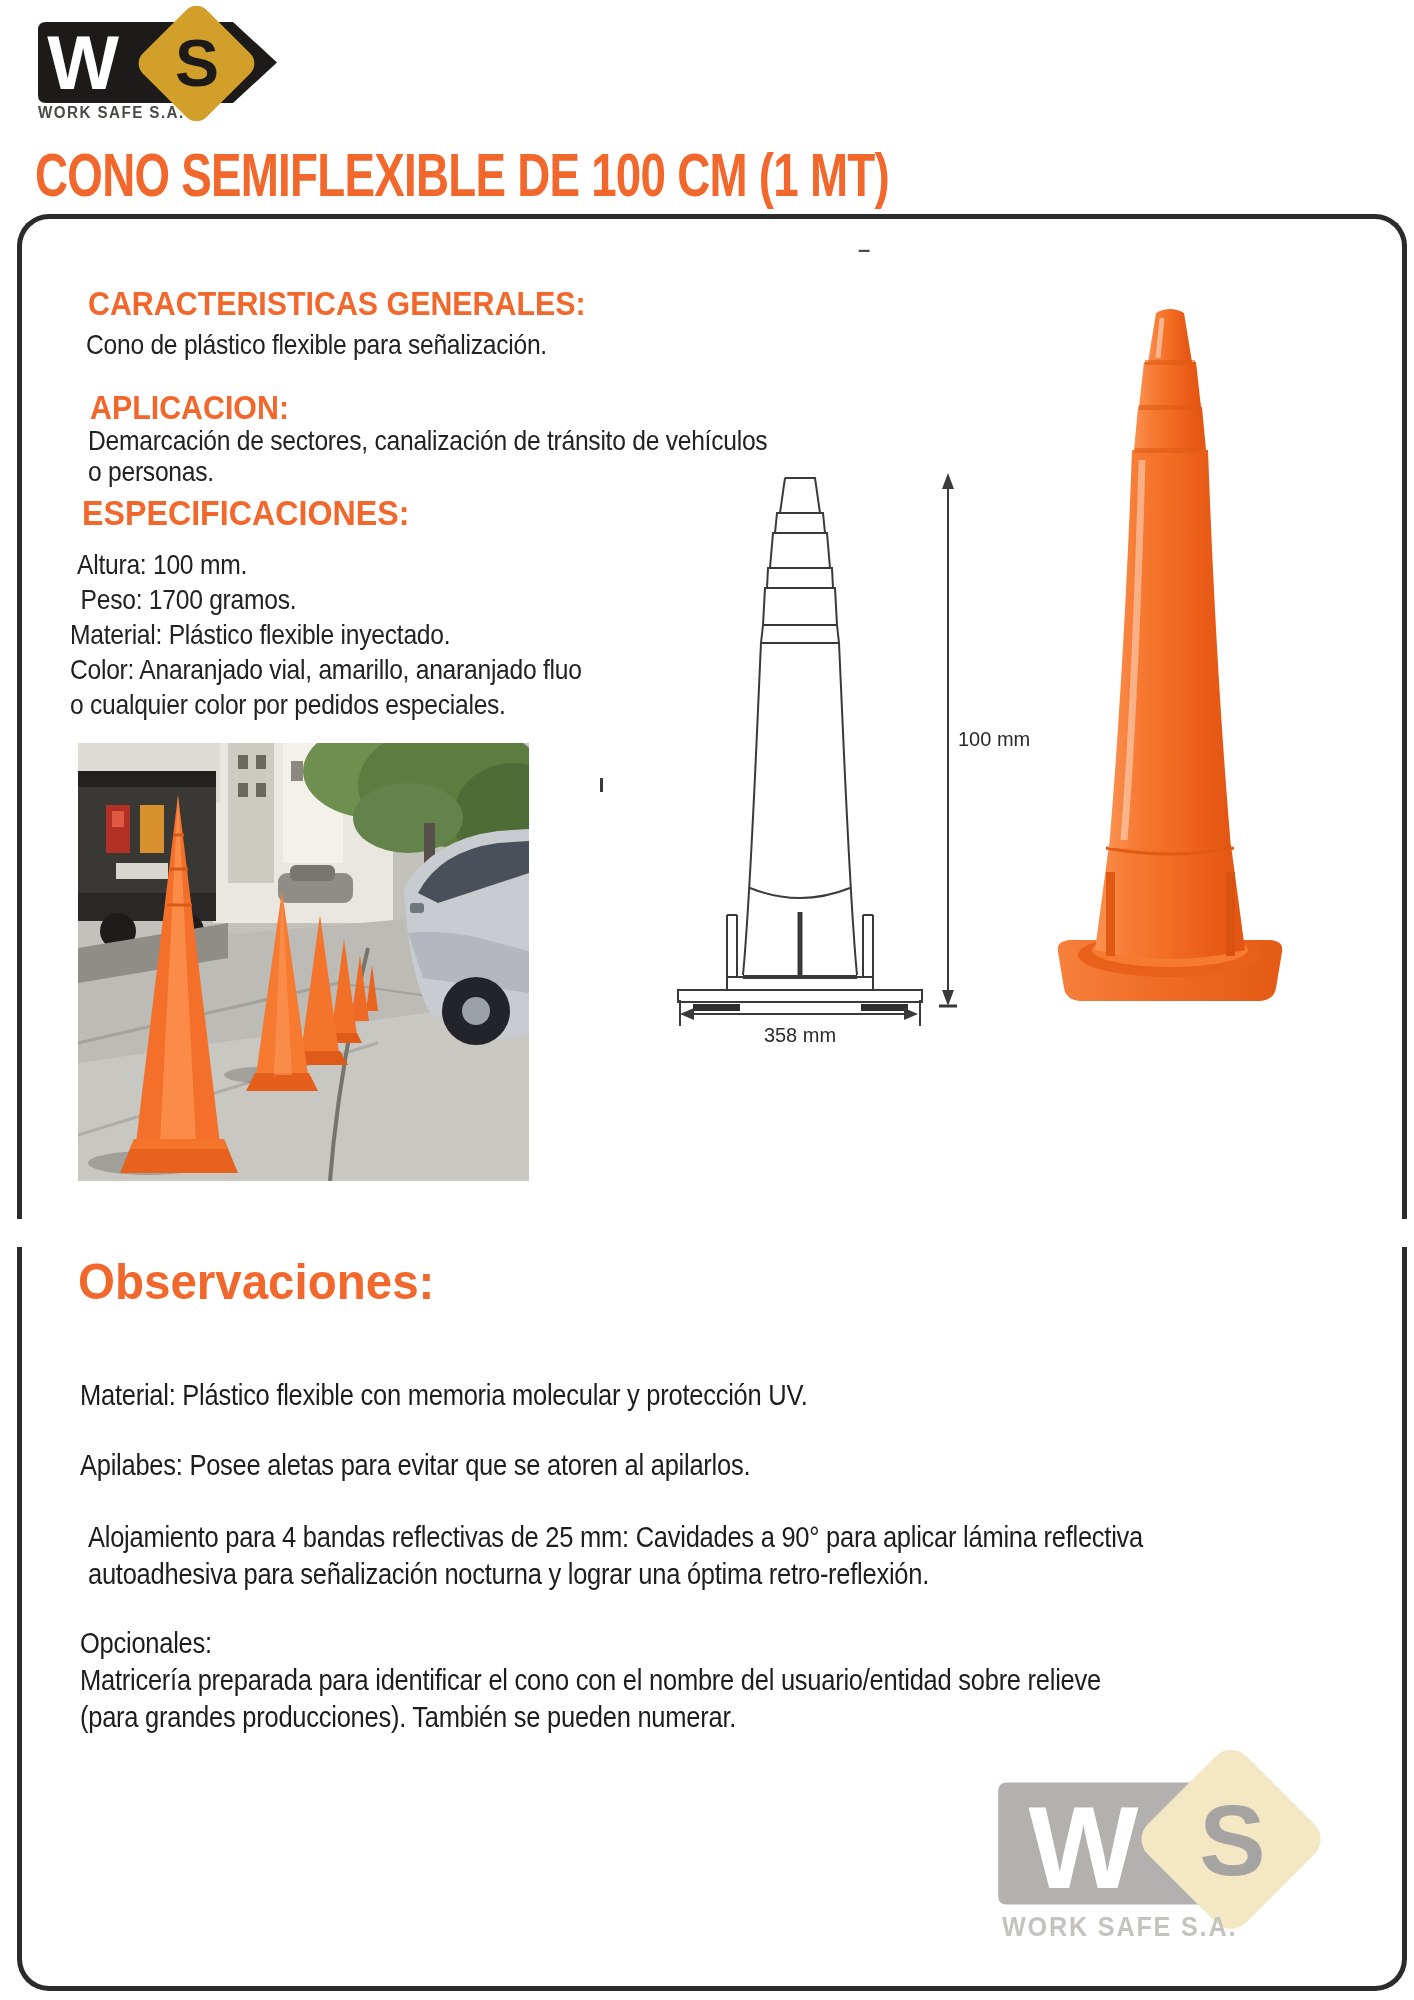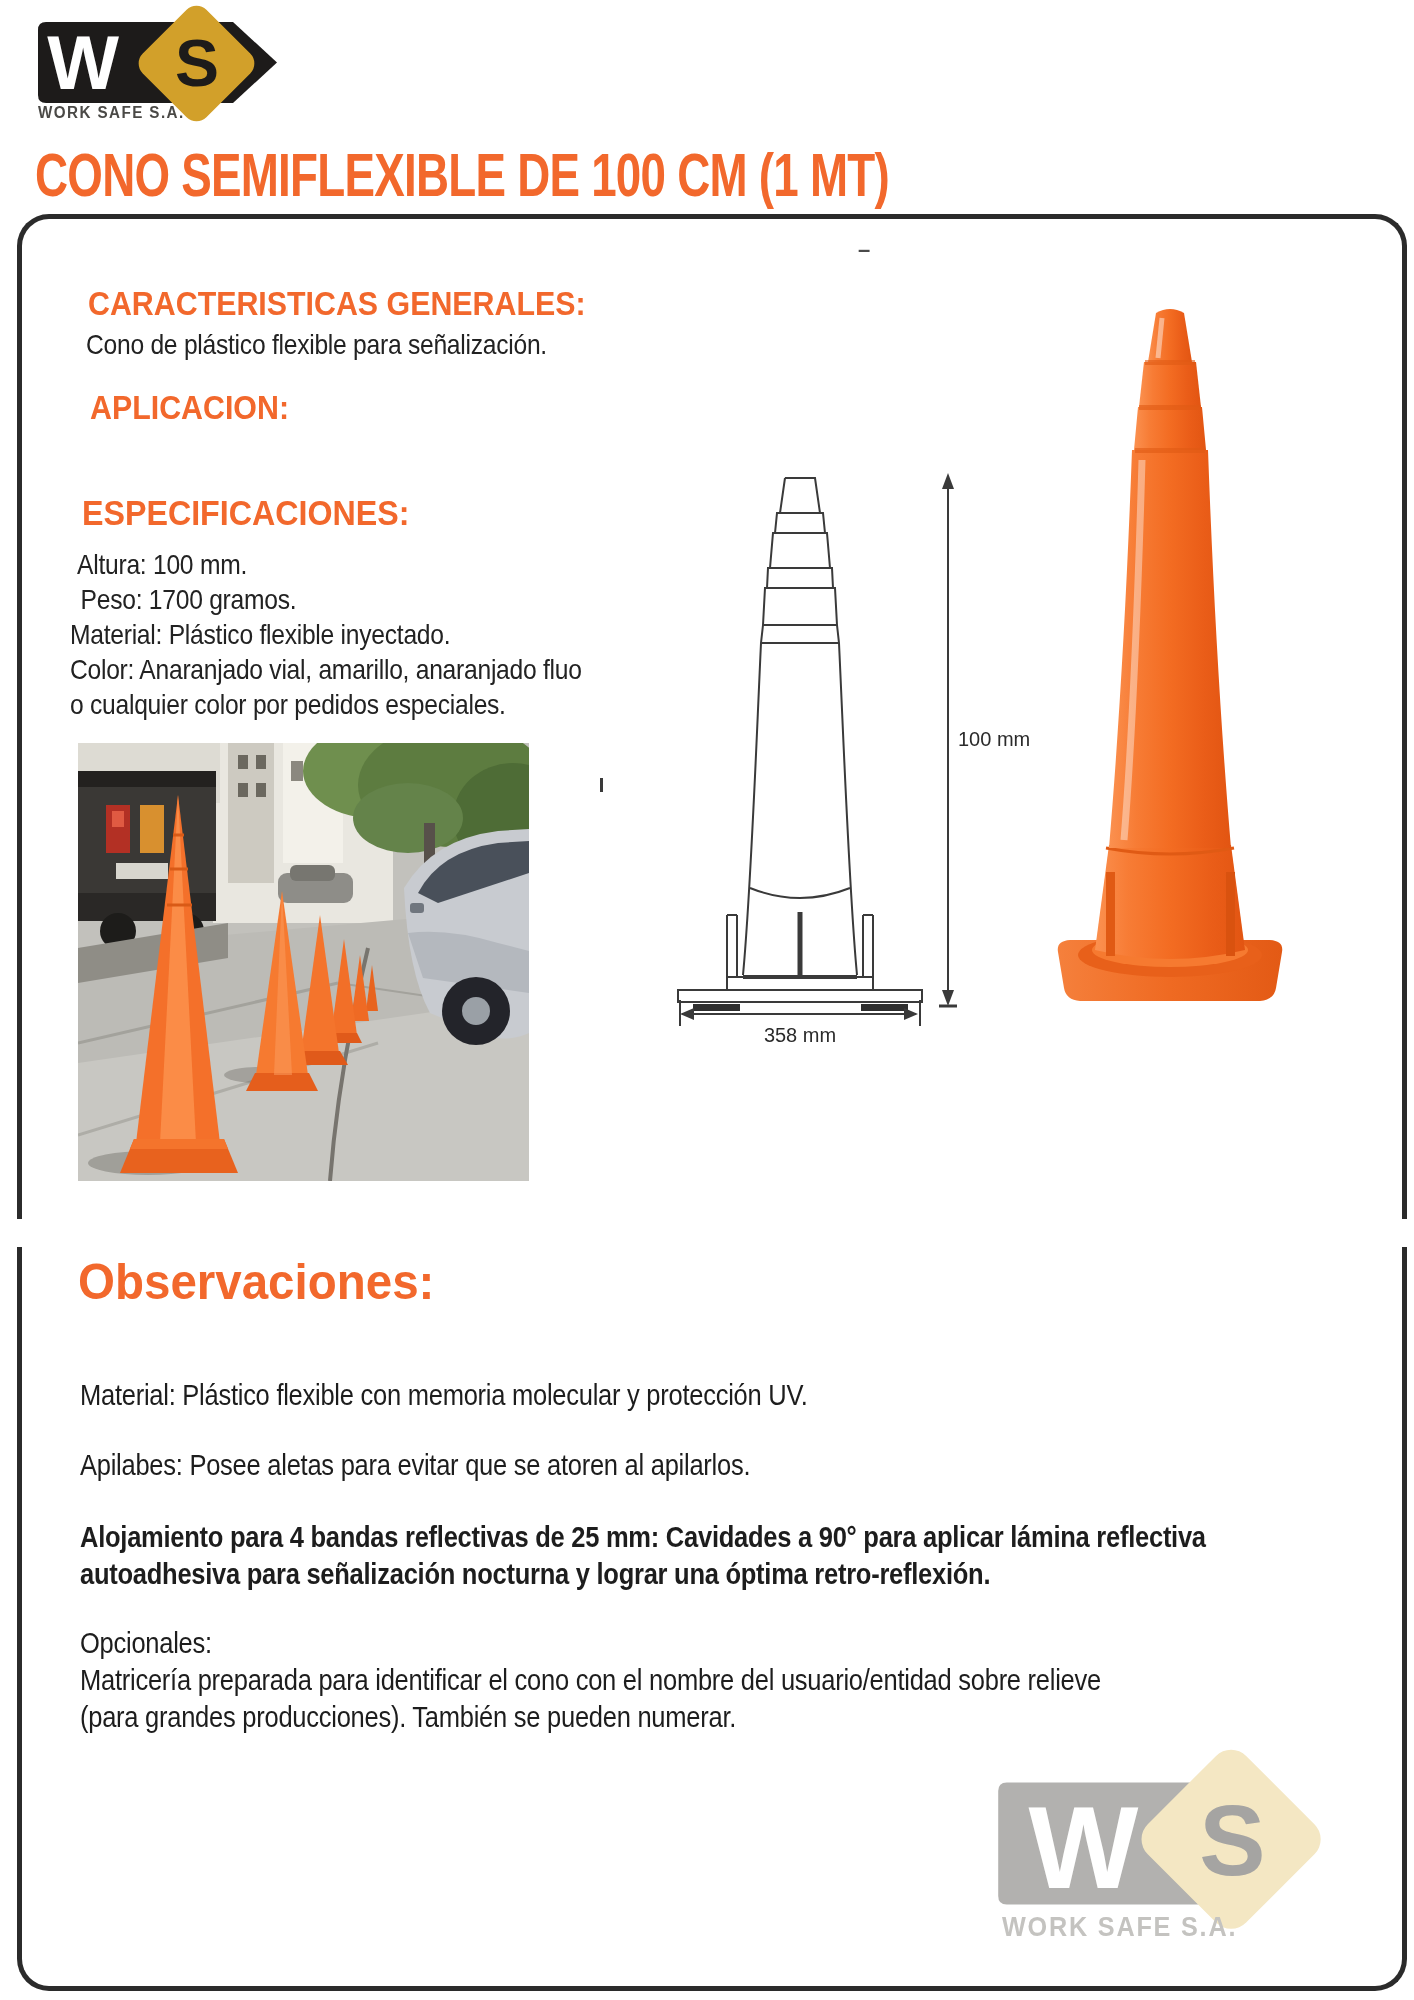--- a/index.html
+++ b/index.html
@@ -55,20 +55,24 @@
   <h1 class="abs title" style="margin:0;">CONO SEMIFLEXIBLE DE 100 CM (1 MT)</h1>
 
   <section class="panel panel-top">
 
     <div class="abs stray" style="left:836px;top:18px;">–</div>
 
     <h2 class="abs h-orange h1a cx92" style="left:66px;top:66px;margin:0;">CARACTERISTICAS GENERALES:</h2>
     <p class="abs body-txt cx" style="left:64px;top:110px;margin:0;">Cono de plástico flexible para señalización.</p>
 
     <h2 class="abs h-orange h1a cx92" style="left:68px;top:170px;margin:0;">APLICACION:</h2>
+    <div class="abs" style="left:66px;top:206px;">
+      <div class="body-txt cx" style="line-height:31px;">Demarcación de sectores, canalización de tránsito de vehículos</div>
+      <div class="body-txt cx" style="line-height:31px;">o personas.</div>
+    </div>
 
     <h2 class="abs h-orange h1c cx92" style="left:60px;top:274px;margin:0;">ESPECIFICACIONES:</h2>
     <div class="abs" style="left:48px;top:328px;">
       <div class="body-txt cx" style="line-height:35px;padding-left:8px;">Altura:  100 mm.</div>
       <div class="body-txt cx" style="line-height:35px;padding-left:12px;">Peso:  1700 gramos.</div>
       <div class="body-txt cx" style="line-height:35px;">Material:  Plástico flexible inyectado.</div>
       <div class="body-txt cx" style="line-height:35px;">Color:  Anaranjado vial, amarillo, anaranjado fluo</div>
       <div class="body-txt cx" style="line-height:35px;">o cualquier color por pedidos especiales.</div>
     </div>
 
@@ -237,21 +241,21 @@
     </figure>
   </section>
 
   <section class="panel panel-bottom">
     <h2 class="abs obs-heading" style="left:56px;top:6px;margin:0;">Observaciones:</h2>
 
     <p class="abs obs-txt cx" style="left:58px;top:132px;margin:0;">Material: Plástico flexible con memoria molecular y protección UV.</p>
 
     <p class="abs obs-txt cx" style="left:58px;top:202px;margin:0;">Apilabes: Posee aletas para evitar que se atoren al apilarlos.</p>
 
-    <div class="abs" style="left:58px;top:272px;font-weight:bold;">
+    <div class="abs" style="left:66px;top:272px;">
       <div class="obs-txt cx" style="line-height:37px;">Alojamiento para 4 bandas reflectivas de 25 mm: Cavidades a 90° para aplicar lámina reflectiva</div>
       <div class="obs-txt cx" style="line-height:37px;">autoadhesiva para señalización nocturna y lograr una óptima retro-reflexión.</div>
     </div>
 
     <div class="abs" style="left:58px;top:378px;">
       <div class="obs-txt cx" style="line-height:37px;">Opcionales:</div>
       <div class="obs-txt cx" style="line-height:37px;">Matricería preparada para identificar el cono con el nombre del usuario/entidad sobre relieve</div>
       <div class="obs-txt cx" style="line-height:37px;">(para grandes producciones). También se pueden numerar.</div>
     </div>
 

